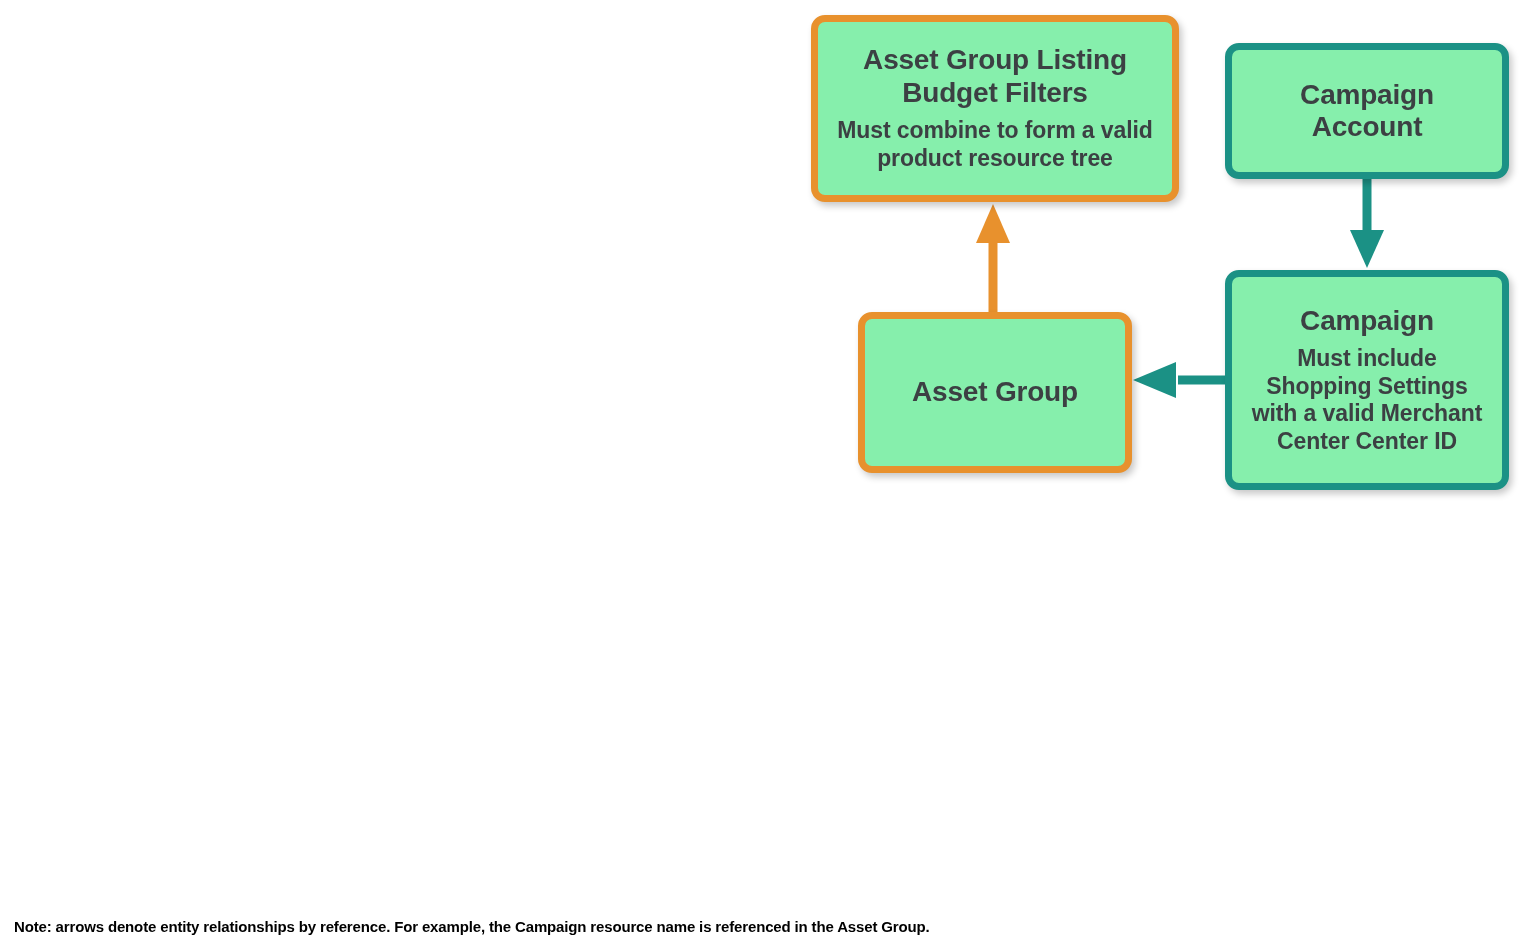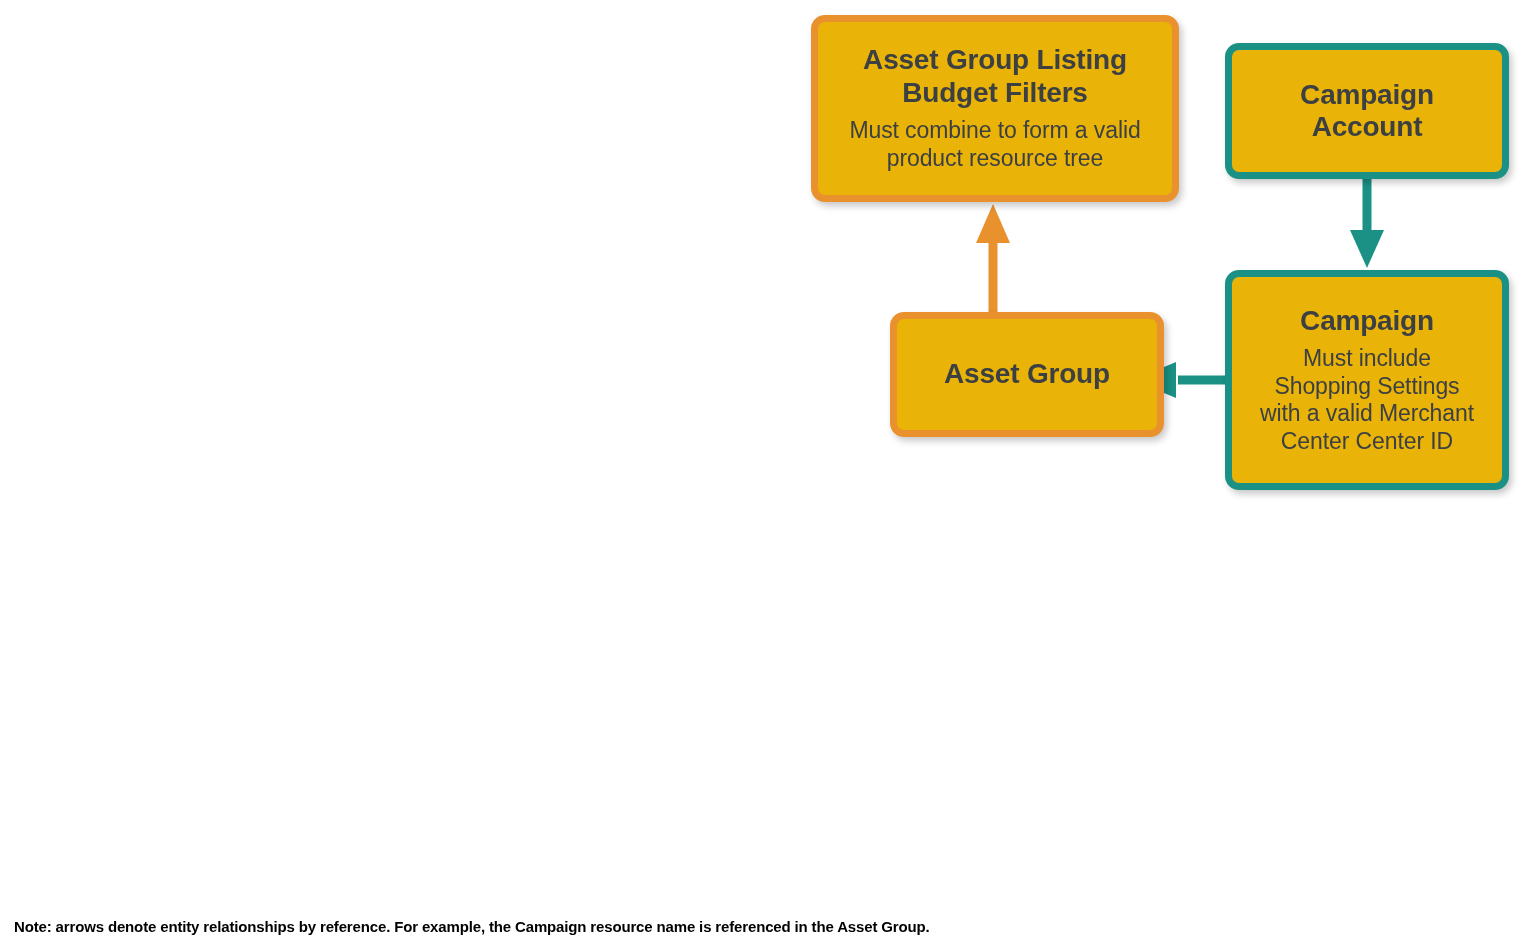--- a/index.html
+++ b/index.html
@@ -19,21 +19,21 @@
     position: absolute;
     left: 0;
     top: 0;
     width: 1538px;
     height: 948px;
     display: block;
   }
   .node-box {
     position: absolute;
     box-sizing: border-box;
-    background: #eab308;
+    background: #86efac;
     border-style: solid;
     border-radius: 14px;
     box-shadow: 3px 4px 7px rgba(0,0,0,0.22);
     display: flex;
     flex-direction: column;
     align-items: center;
     justify-content: center;
     text-align: center;
     padding: 6px 10px;
   }
@@ -42,30 +42,30 @@
 
   .node-title {
     font-size: 28px;
     font-weight: bold;
     color: #3c4043;
     line-height: 1.16;
     letter-spacing: -0.2px;
   }
   .node-sub {
     font-size: 23px;
-    font-weight: normal;
+    font-weight: bold;
     color: #3c4043;
     line-height: 1.2;
     margin-top: 8px;
     letter-spacing: -0.1px;
   }
 
   #node-aglgf { left: 811px; top: 15px;  width: 368px; height: 187px; }
   #node-campaign-budget { left: 1225px; top: 43px; width: 284px; height: 136px; }
-  #node-asset-group { left: 858px; top: 312px; width: 274px; height: 125px; margin-left: 32px; }
+  #node-asset-group { left: 858px; top: 312px; width: 274px; height: 161px; }
   #node-campaign { left: 1225px; top: 270px; width: 284px; height: 220px; }
 
   #footer-note {
     position: absolute;
     left: 14px;
     top: 918px;
     font-size: 15px;
     font-weight: bold;
     color: #000000;
     letter-spacing: -0.15px;

